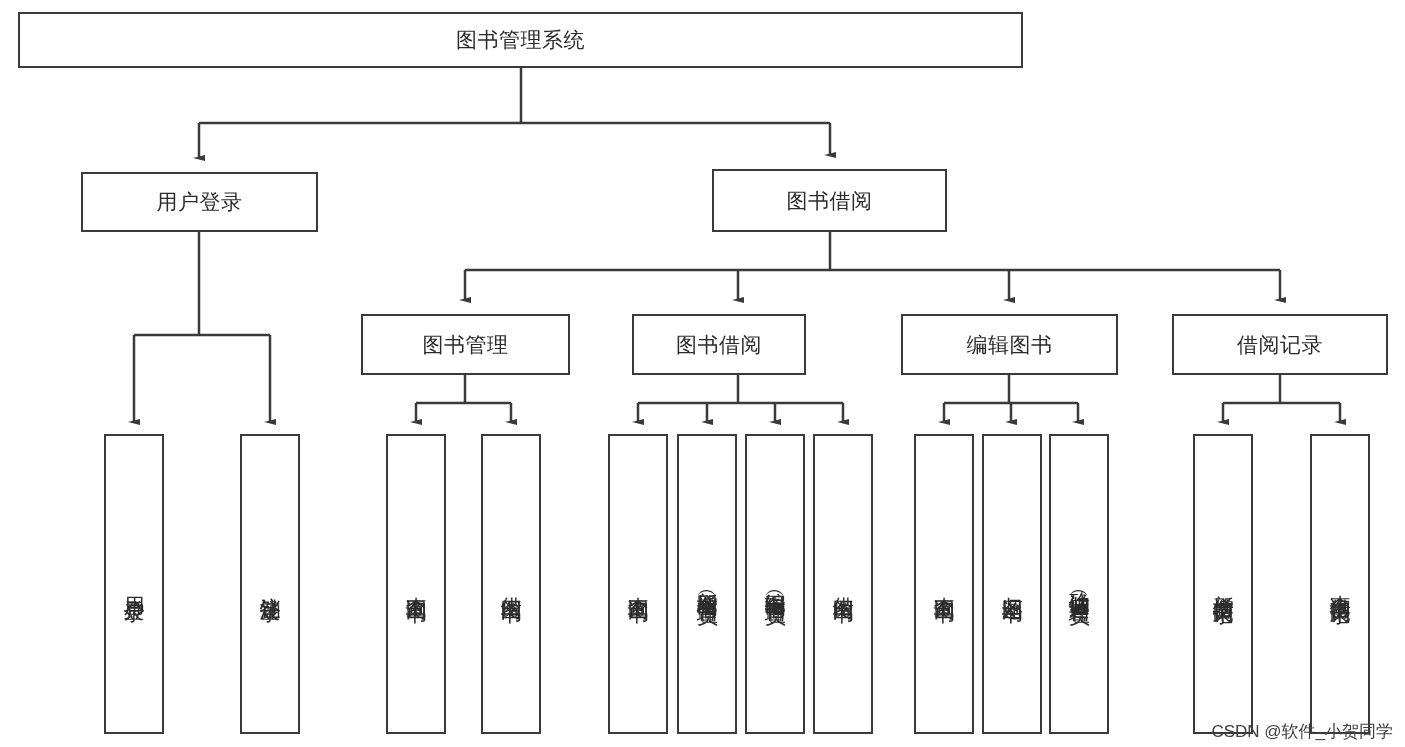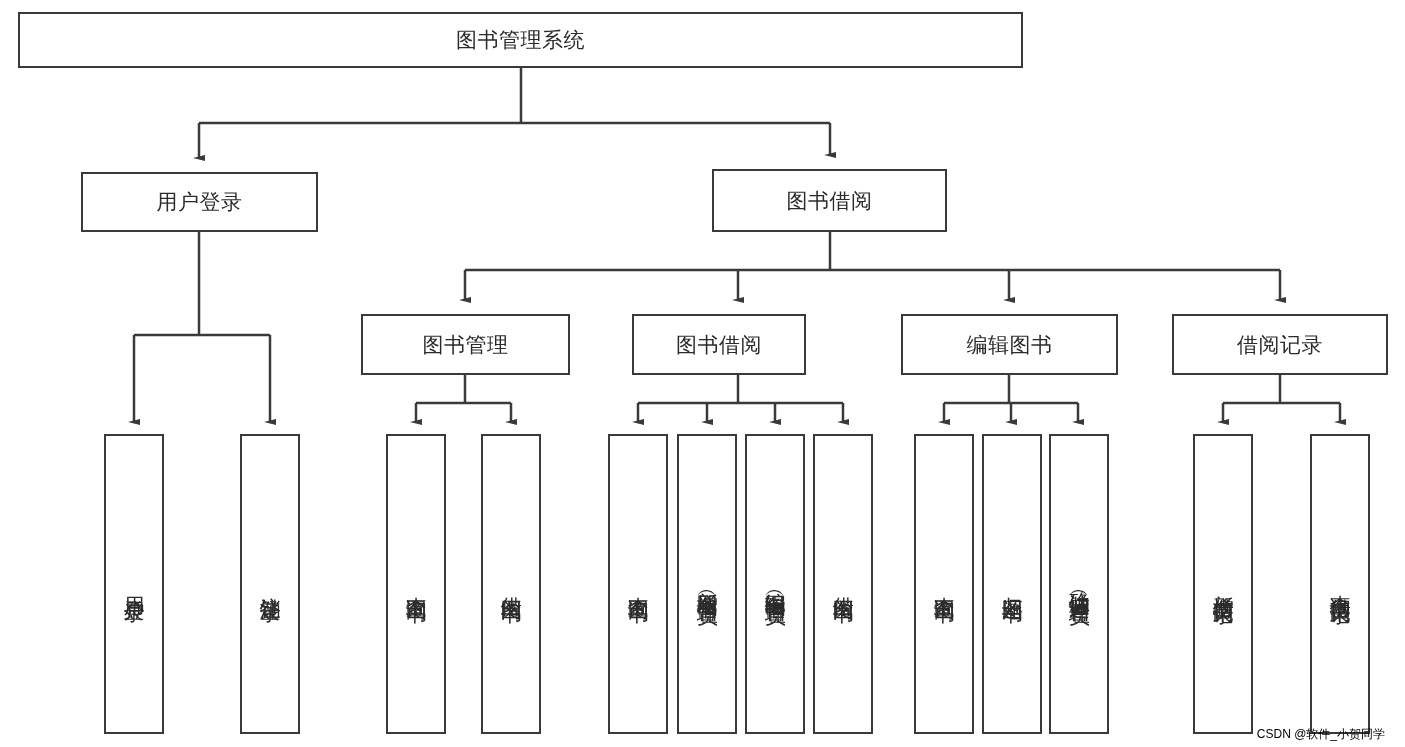--- a/index.html
+++ b/index.html
@@ -48,24 +48,24 @@
     color: #2b2b2b;
     writing-mode: vertical-rl;
     text-orientation: upright;
     line-height: 1.25;
     letter-spacing: 2px;
     white-space: nowrap;
     text-align: center;
   }
   .watermark {
     position: absolute;
-    right: 20px;
+    right: 12px;
     bottom: 4px;
-    font-size: 12px;
-    color: #000000;
+    font-size: 17px;
+    color: #404040;
     white-space: nowrap;
     pointer-events: none;
   }
 </style>
 </head>
 <body>
 
 <div id="diagram-root">
 
   <svg class="diagram-canvas" viewBox="0 0 1405 747">

